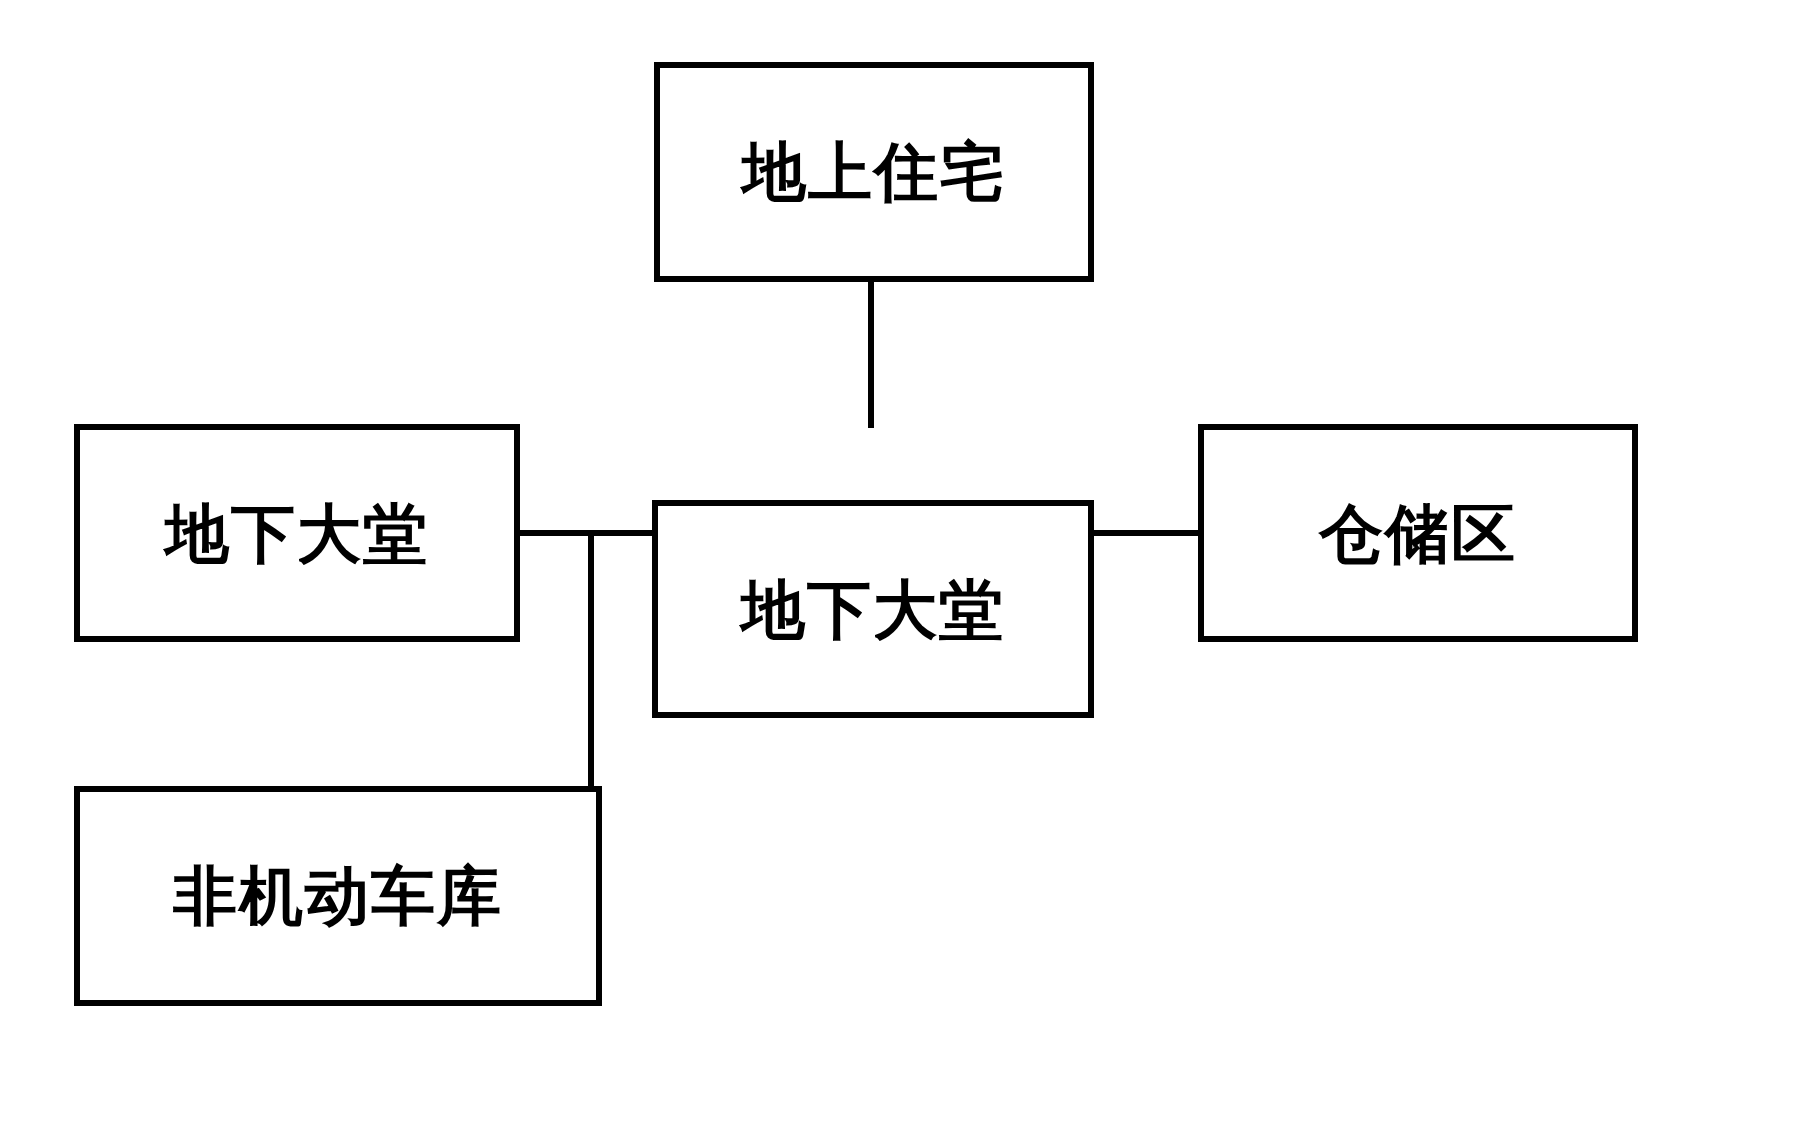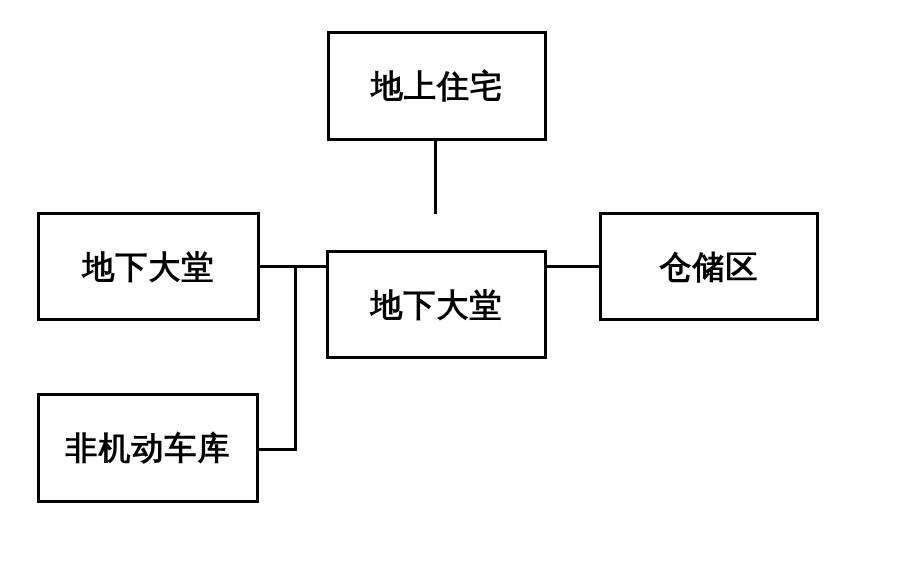--- a/index.html
+++ b/index.html
@@ -37,21 +37,21 @@
   .edge {
     position: absolute;
     background: #000000;
     z-index: 1;
   }
   
   #node-above-ground   { left: 327px; top: 31px;  width: 220px; height: 110px; }
   #node-under-garage   { left: 37px;  top: 212px; width: 223px; height: 109px; }
   #node-under-lobby    { left: 326px; top: 212px; width: 221px; height: 109px; margin-top: 38px; }
   #node-storage        { left: 599px; top: 212px; width: 220px; height: 109px; }
-  #node-nonmotor       { left: 37px;  top: 393px; width: 222px; height: 110px; }
+  #node-nonmotor       { left: 37px;  top: 393px; width: 264px; height: 110px; }
 
   
   
   #edge-above-to-lobby   { left: 434px; top: 139px; width: 3px;  height: 75px; }
   
   #edge-lobby-to-storage { left: 545px; top: 265px; width: 76px; height: 3px; }
   
   #edge-garage-to-trunk  { left: 258px; top: 265px; width: 40px; height: 3px; }
   
   #edge-trunk-to-lobby   { left: 294px; top: 265px; width: 35px; height: 3px; }

